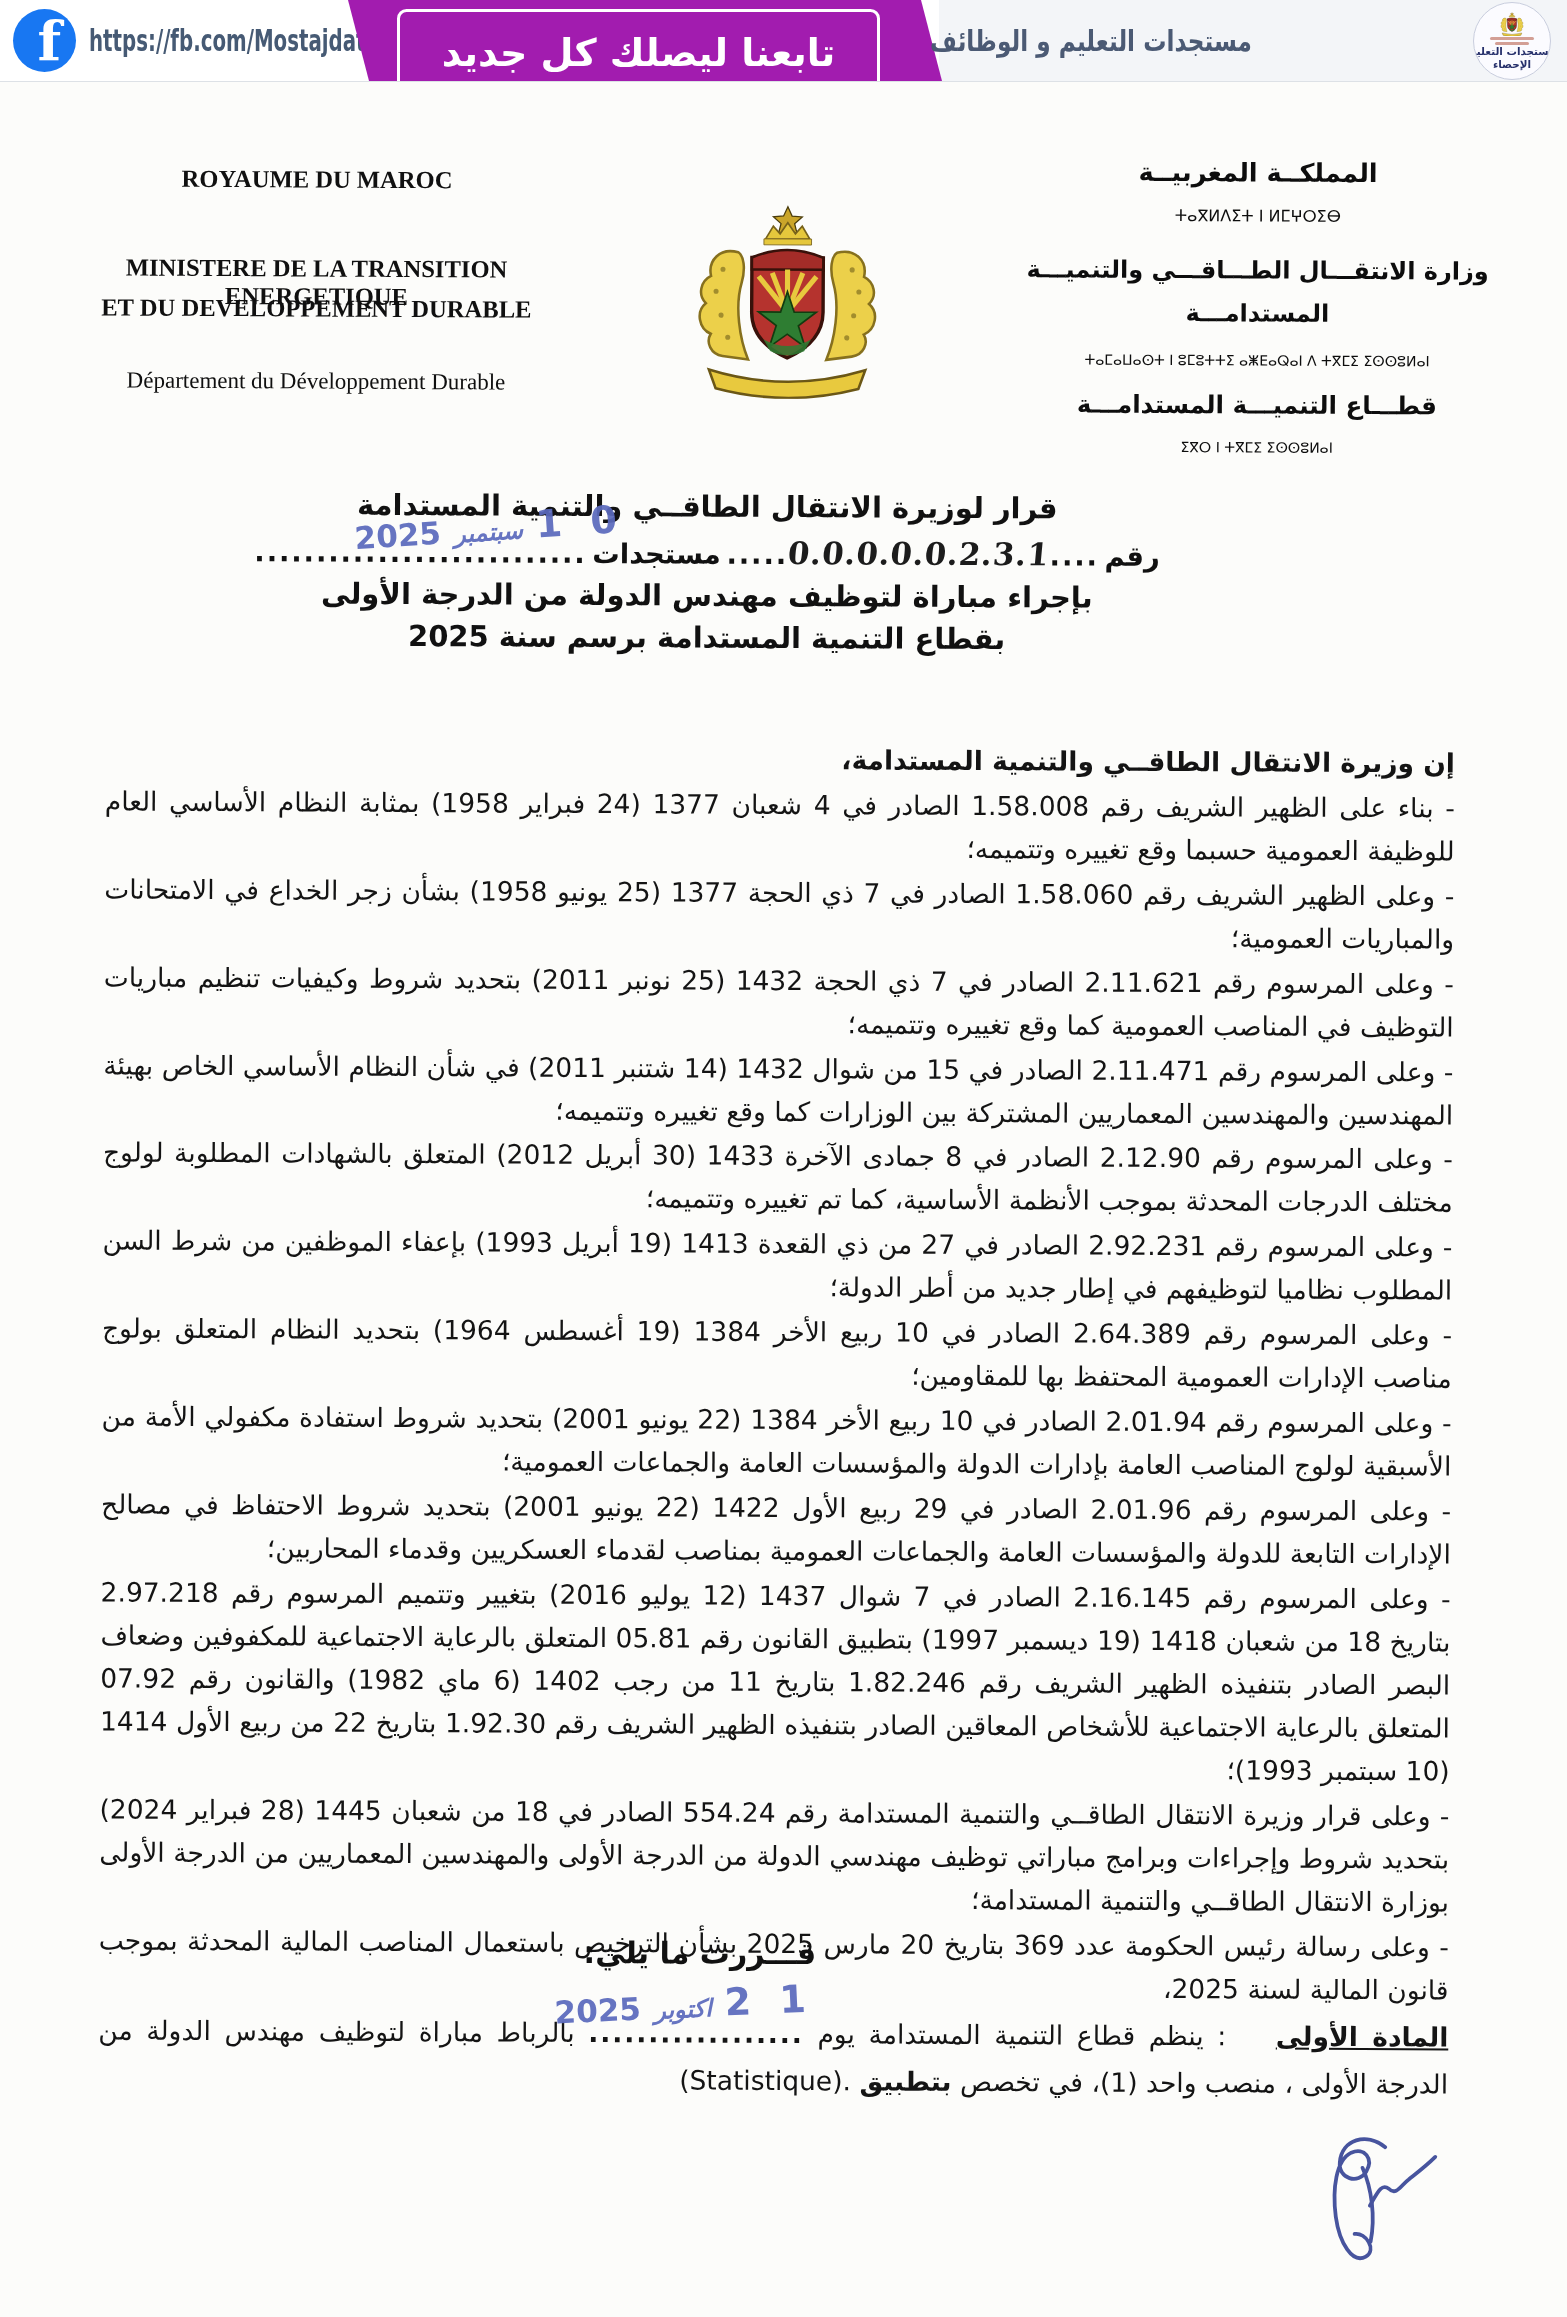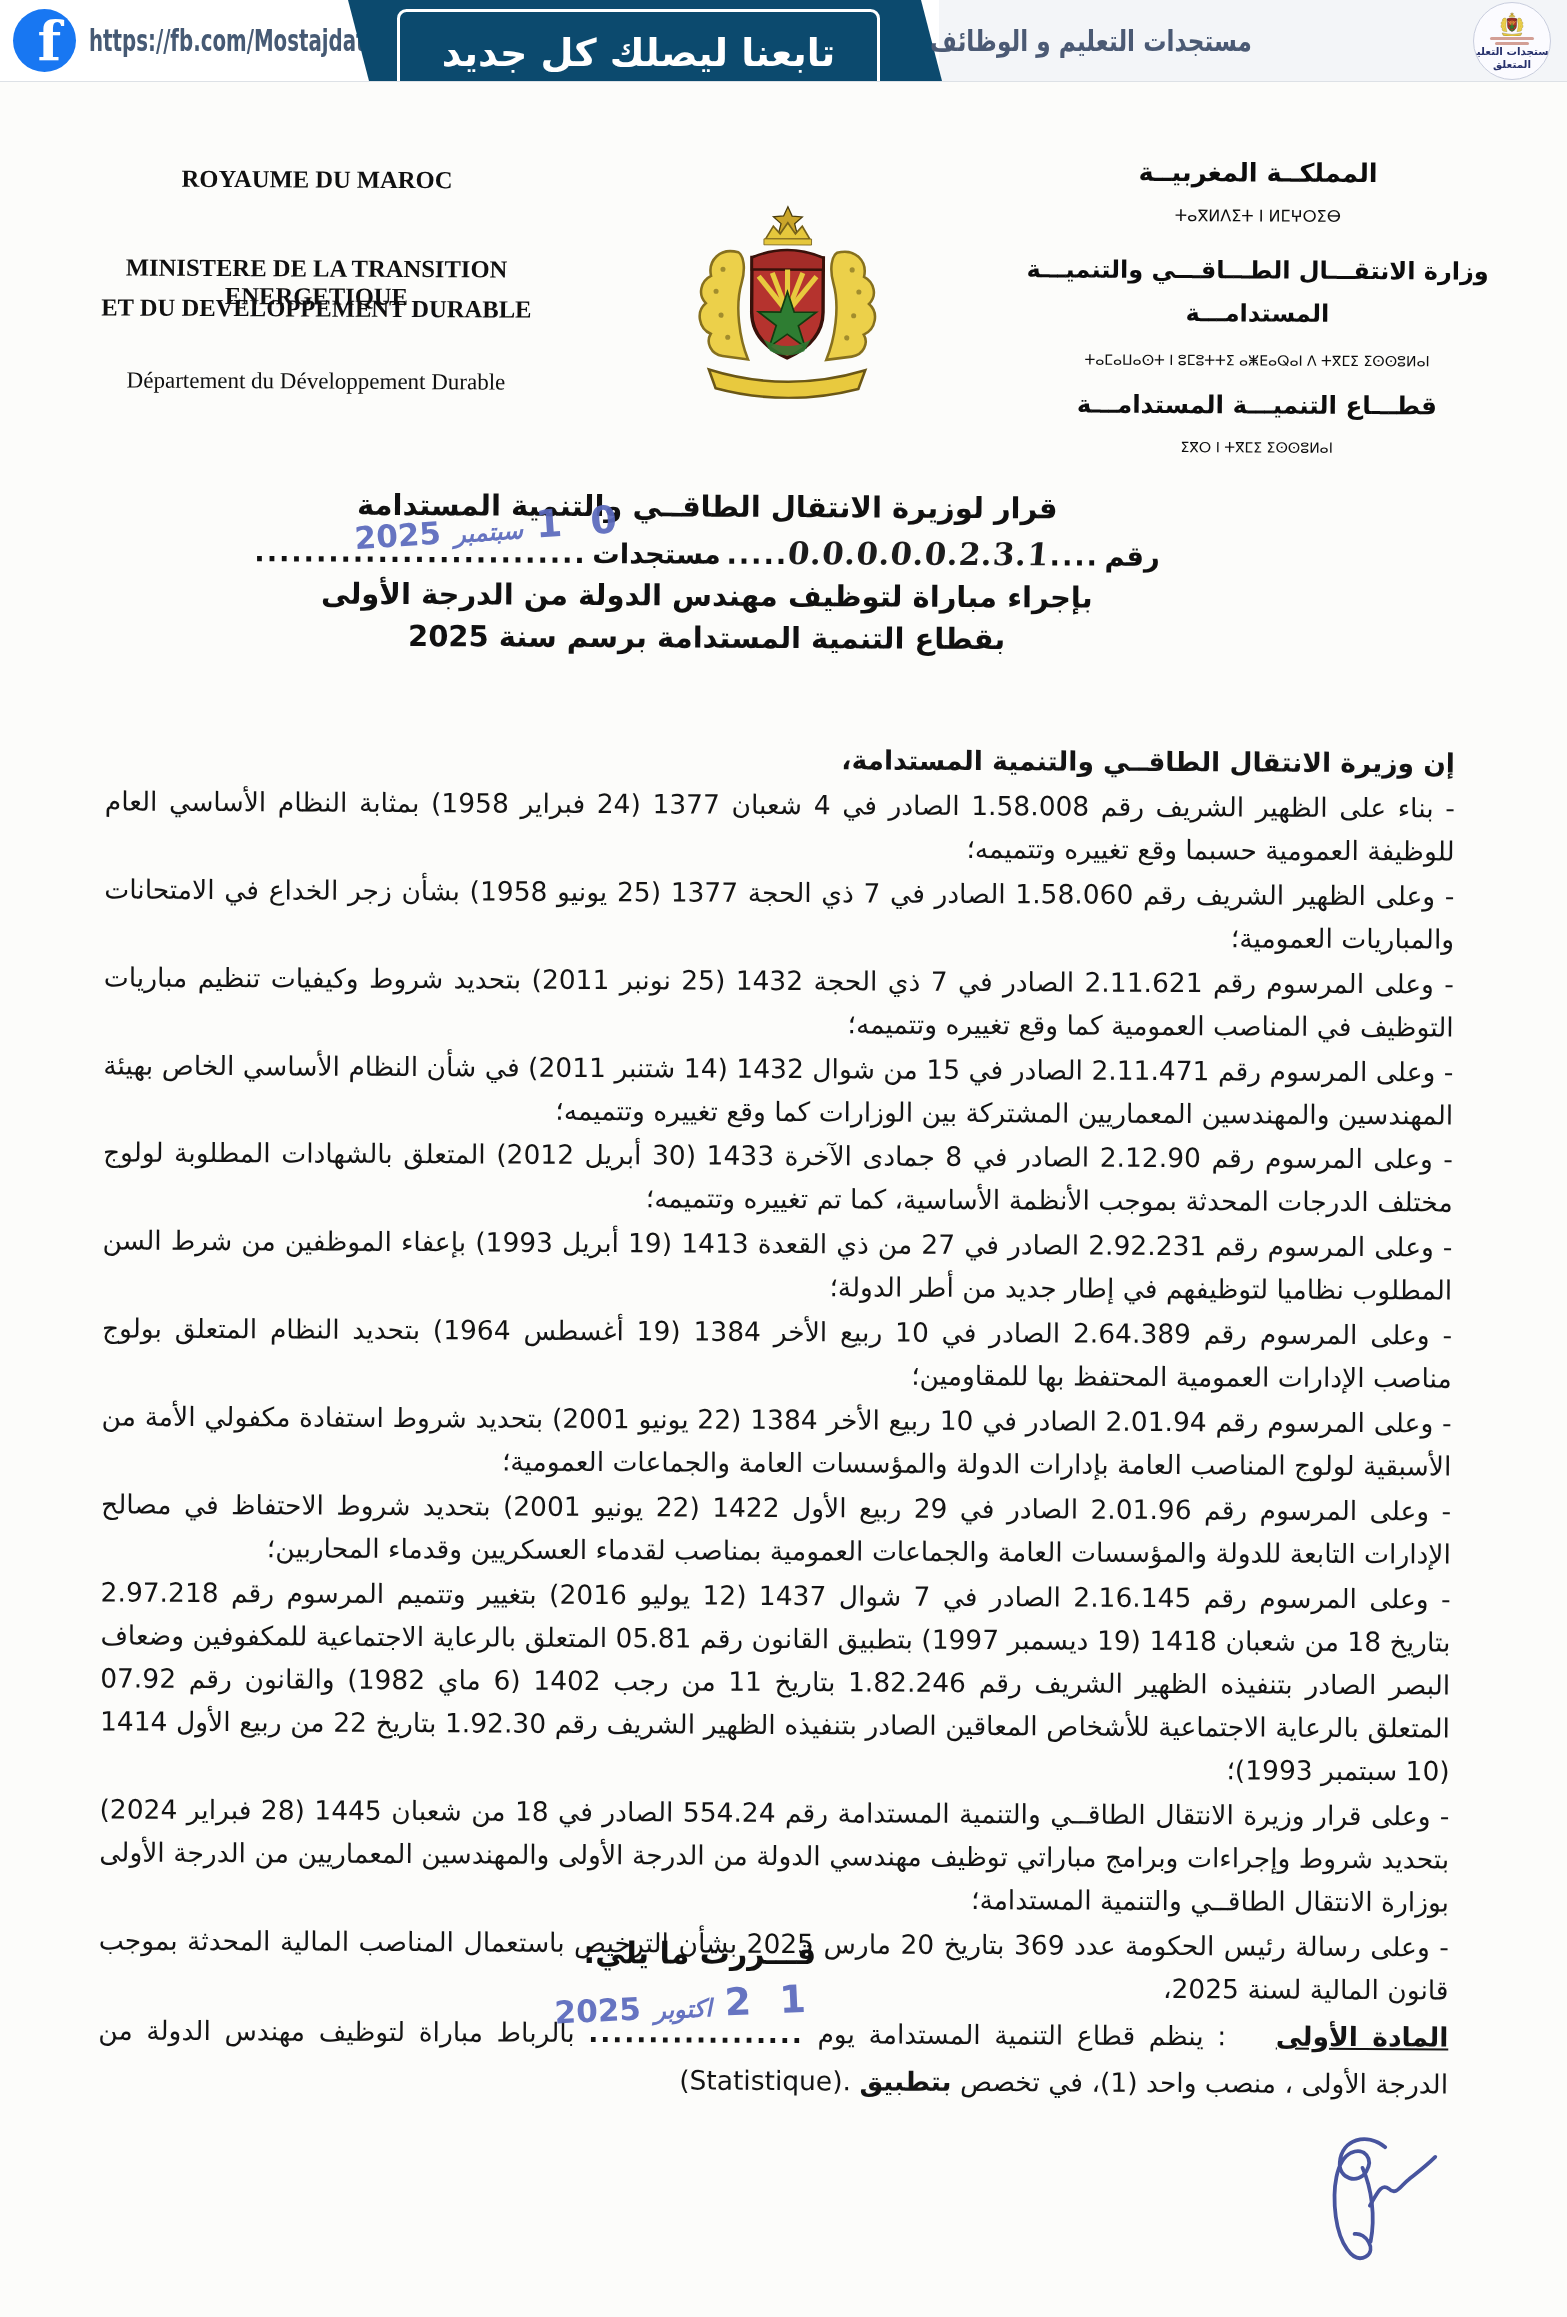--- a/index.html
+++ b/index.html
@@ -10,21 +10,21 @@
   }
   
   .banner{position:absolute;top:0;left:0;width:1567px;height:81px;background:#ffffff;border-bottom:0.9px solid #dde1e6;}
   .banner-right-bg{position:absolute;left:939px;top:0;right:0;height:100%;background:#f3f5f8;}
   .fb-badge{position:absolute;left:13.2px;top:8.5px;width:63px;height:63px;border-radius:50%;
     background:#1877f2;color:#fff;overflow:hidden;display:flex;justify-content:center;}
   .fb-f{font-weight:bold;font-size:55px;line-height:1.18;font-family:"DejaVu Serif",serif;margin-left:9.5px;}
   .fb-url{position:absolute;left:89px;top:0;height:81px;display:flex;align-items:center;
     font-size:30px;font-weight:bold;color:#465a74;white-space:nowrap;
     transform:scaleX(.66);transform-origin:left center;letter-spacing:0px;}
-  .ribbon{position:absolute;left:348px;top:0;width:594px;height:105px;background:#0c4a6e;
+  .ribbon{position:absolute;left:348px;top:0;width:594px;height:105px;background:#a21caf;
     clip-path:polygon(0 0,573px 0,594px 81px,21px 81px);}
   .slogan-box{position:absolute;left:49px;top:8.5px;right:62px;bottom:8.5px;border:3.8px solid #ffffff;
     border-radius:9.5px;display:flex;align-items:center;justify-content:center;}
   .slogan{color:#fff;font-weight:bold;font-size:38px;white-space:nowrap;direction:rtl;}
   .page-name{position:absolute;left:946px;top:0;width:290px;height:81px;display:flex;align-items:center;
     justify-content:center;font-size:29px;font-weight:bold;color:#4b5a74;direction:rtl;white-space:nowrap;
     transform:scaleX(.8);transform-origin:center;}
   .logo{position:absolute;left:1473px;top:1.9px;width:78px;height:78px;border-radius:50%;background:#fbfbff;
     border:1.9px solid #c9cede;box-sizing:border-box;display:flex;flex-direction:column;align-items:center;
     justify-content:center;overflow:hidden;text-align:center;}
@@ -97,21 +97,21 @@
       </div>
     </div>
     <div class="page-name">مستجدات التعليم و الوظائف</div>
     <div class="logo">
       <svg width="32" height="24.6" viewBox="0 0 240 230">
           <use href="#coa"></use>
         </svg>
       <div class="logo-redline" style="width:44px"></div>
       <div class="logo-redline" style="width:34px"></div>
       <div class="logo-name">مستجدات التعليم</div>
-      <div class="logo-name">المتعلق</div>
+      <div class="logo-name">الإحصاء</div>
     </div>
   </div>
 
   <div class="doc">
 
     <div class="fr-line fr1">ROYAUME DU MAROC</div>
     <div class="fr-line fr2">MINISTERE DE LA TRANSITION ENERGETIQUE</div>
     <div class="fr-line fr3">ET DU DEVELOPPEMENT DURABLE</div>
     <div class="fr-line fr4">Département du Développement Durable</div>
 

